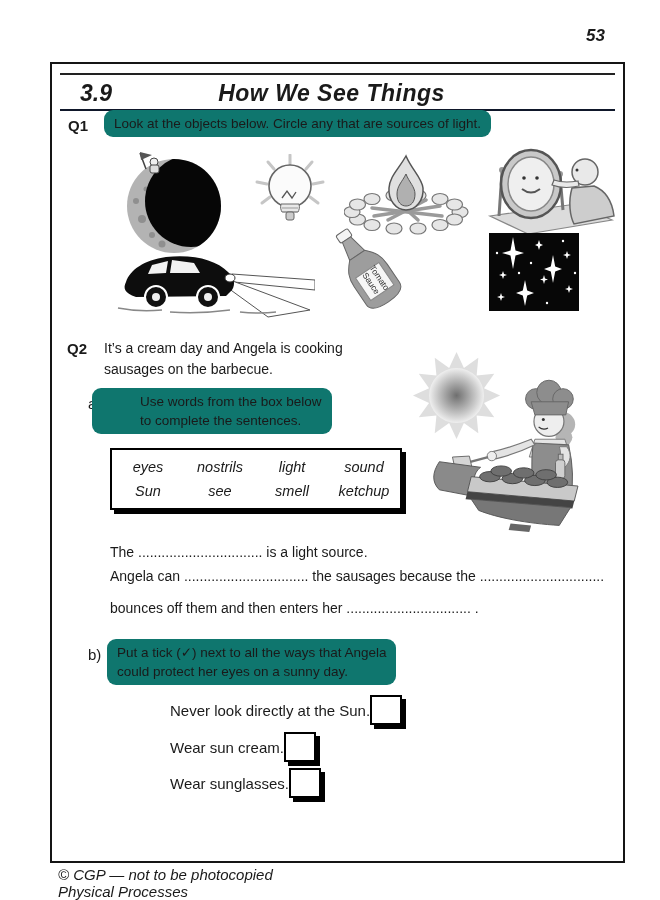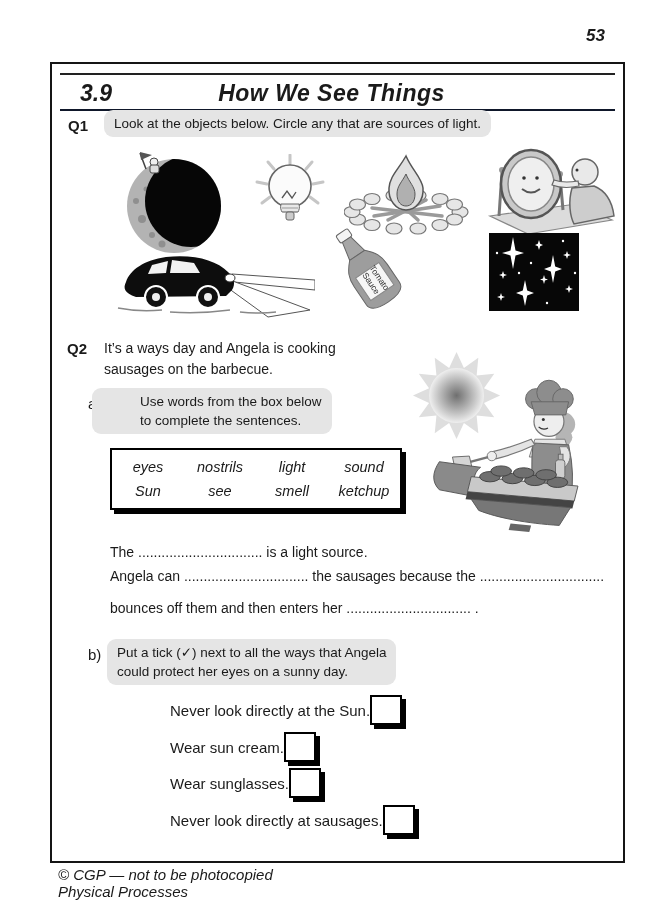--- a/index.html
+++ b/index.html
@@ -4,21 +4,21 @@
 <style>
   html,body{margin:0;padding:0;background:#fff;}
   body{width:660px;height:900px;position:relative;overflow:hidden;
        font-family:"Liberation Sans","DejaVu Sans",sans-serif;color:#1a1a1a;}
   .pagenum{position:absolute;left:586px;top:26px;font-size:17px;font-weight:bold;font-style:italic;}
   .main-box{position:absolute;left:50px;top:62px;width:571px;height:797px;border:2px solid #151515;background:#fff;}
   .header{position:absolute;left:8px;right:8px;top:9px;height:34px;border-top:2px solid #222;border-bottom:2px solid #0f172a;}
   .sec{position:absolute;left:20px;top:5px;font-size:23px;font-weight:bold;font-style:italic;}
   .title{position:absolute;left:0;right:12px;top:5px;text-align:center;font-size:23px;font-weight:bold;font-style:italic;letter-spacing:.5px;}
   .qlabel{position:absolute;font-size:15px;font-weight:bold;}
-  .gbox{position:absolute;background:#e5e5e5;border-radius:9px;padding:4px 10px;font-size:13.5px;line-height:19px;white-space:nowrap;}
+  .gbox{position:absolute;background:#0f766e;border-radius:9px;padding:4px 10px;font-size:13.5px;line-height:19px;white-space:nowrap;}
   .plain{position:absolute;font-size:14px;line-height:21px;white-space:nowrap;}
   .fig{position:absolute;}
   #fig-moon{left:60px;top:85px;}
   #fig-bulb{left:198px;top:90px;}
   #fig-fire{left:292px;top:88px;}
   #fig-mirror{left:432px;top:80px;}
   #fig-car{left:58px;top:176px;}
   #fig-sauce{left:263px;top:157px;}
   #fig-stars{left:437px;top:169px;}
   #fig-sun{left:360px;top:287px;}
@@ -181,21 +181,21 @@
         <circle cx="42" cy="30" r="1.2"></circle>
           <circle cx="74" cy="8" r="1.2"></circle>
           <circle cx="8" cy="20" r="1.2"></circle>
         <circle cx="86" cy="40" r="1.2"></circle>
           <circle cx="30" cy="40" r="1.2"></circle>
           <circle cx="58" cy="70" r="1.2"></circle>
       </g>
     </svg>
 
     <span class="qlabel" style="left:15px;top:276px;">Q2</span>
-    <div class="plain" style="left:52px;top:274px;">It’s a ways day and Angela is cooking</div>
+    <div class="plain" style="left:52px;top:274px;">It’s a cream day and Angela is cooking</div>
     <div class="plain" style="left:52px;top:295px;">sausages on the barbecue.</div>
 
     <span class="qlabel" style="left:36px;top:331px;font-weight:normal;">a)</span>
     <div class="gbox" style="left:40px;top:324px;padding-left:48px;">
       <div>Use words from the box below</div>
       <div>to complete the sentences.</div>
     </div>
 
     <svg id="fig-sun" class="fig" width="90" height="90" viewBox="0 0 95 95">
       <defs>
@@ -276,23 +276,19 @@
       <span class="cbox"></span>
     </div>
     <div class="chk" style="top:667px;">
       <span>Wear sun cream.</span>
       <span class="cbox"></span>
     </div>
     <div class="chk" style="top:703px;">
       <span>Wear sunglasses.</span>
       <span class="cbox"></span>
     </div>
-    <div class="chk" style="top:740px;">
-      <span>Never look directly at sausages.</span>
-      <span class="cbox"></span>
-    </div>
   </div>
 
   <div class="footer">
     <span>© CGP — not to be photocopied</span>
     <span>Physical Processes</span>
   </div>
 </div>
 
 </body></html>

